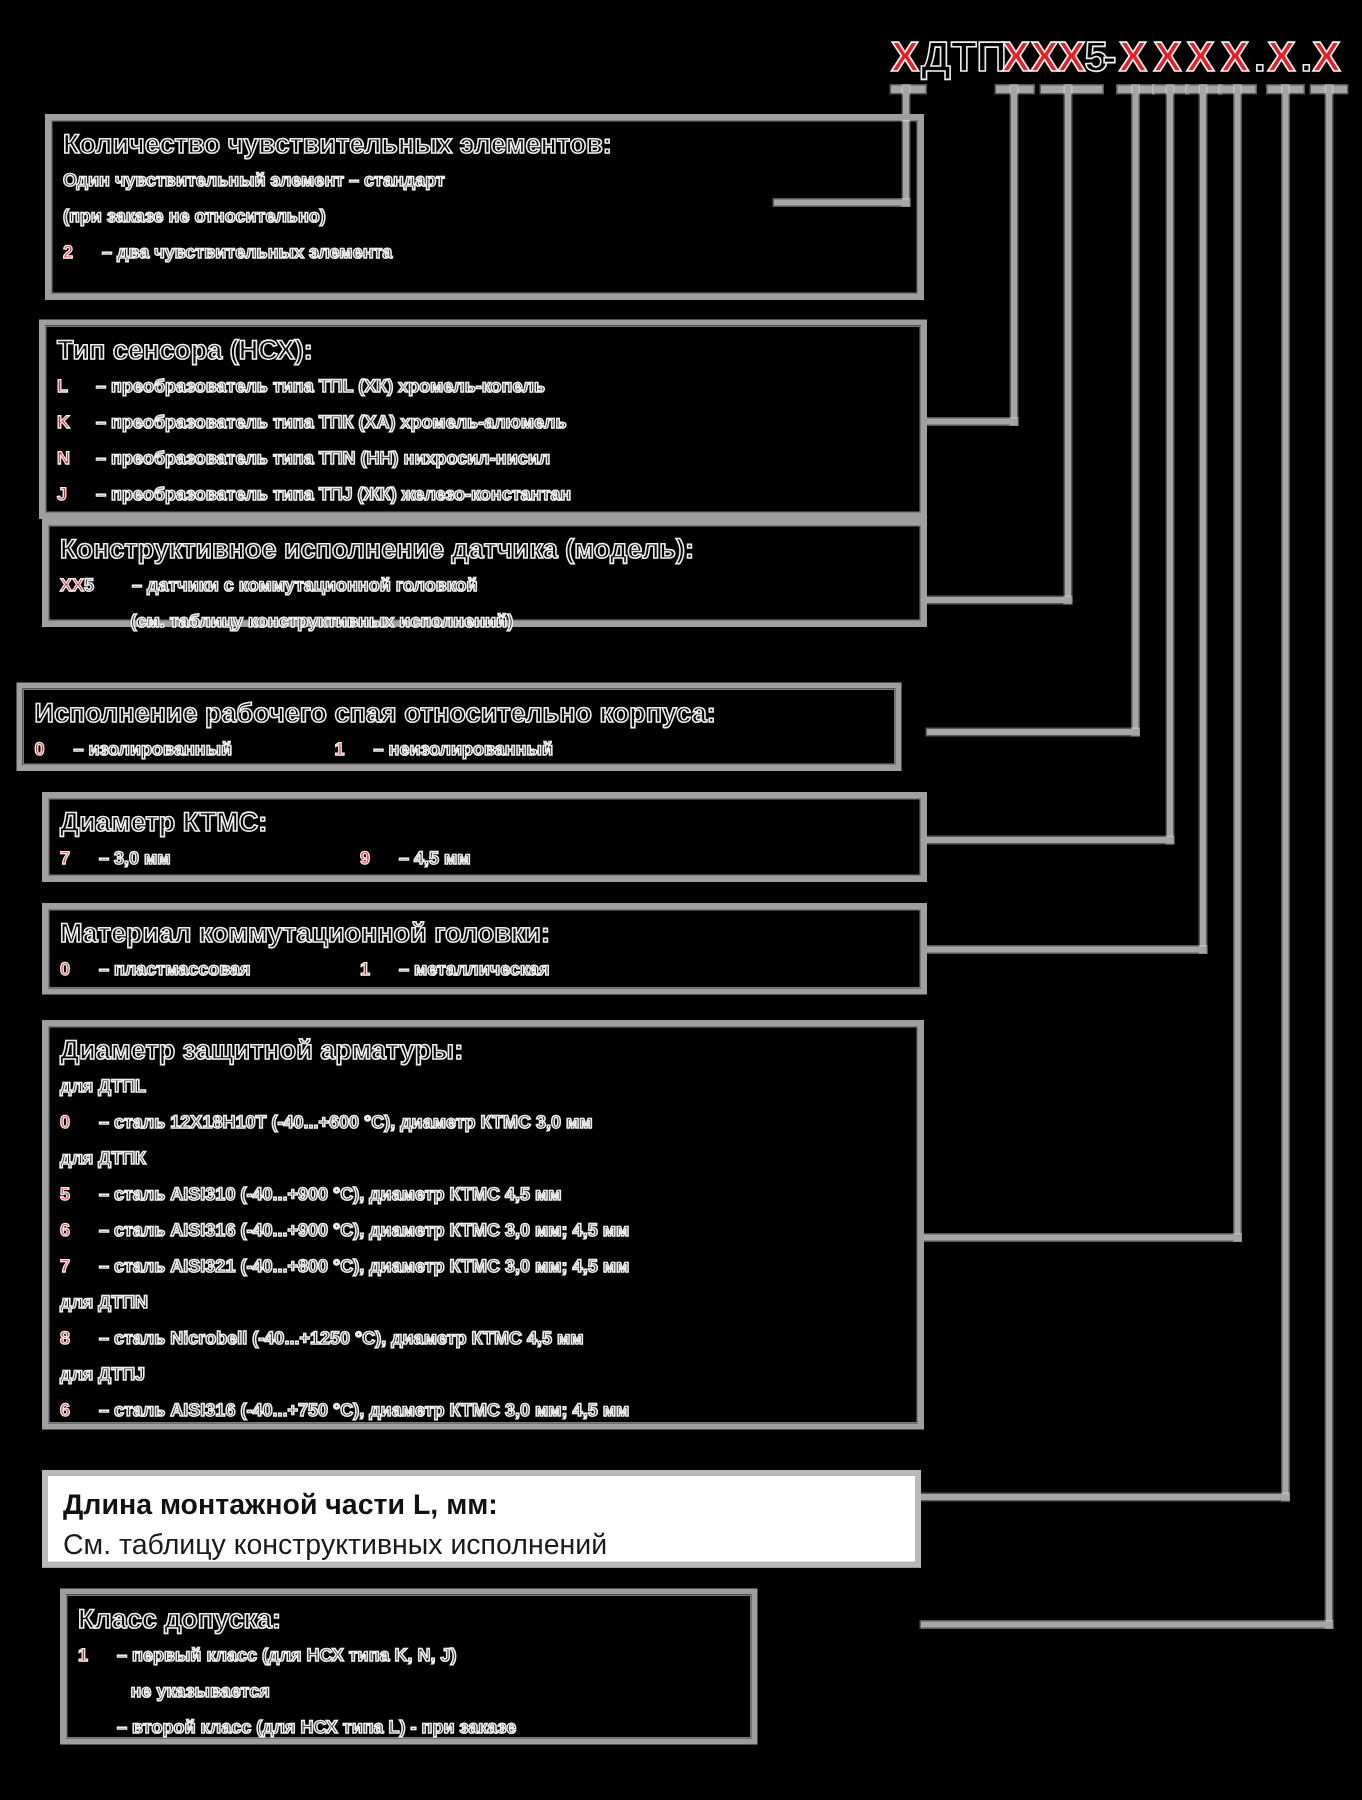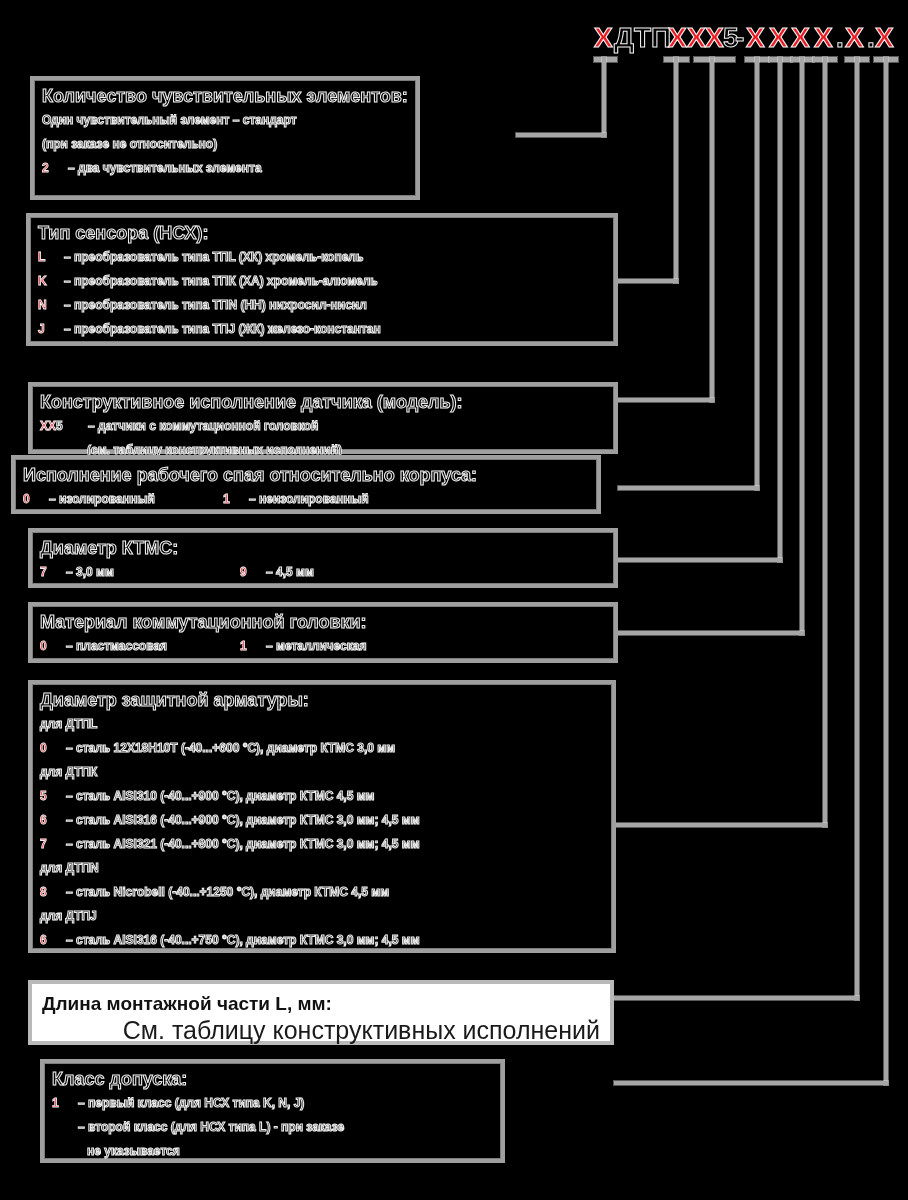--- a/index.html
+++ b/index.html
@@ -29,21 +29,21 @@
   .bx-line .key.wide{flex:0 0 48px;}
   .bx-line .txt{white-space:pre;}
   .bx-line.plain{display:block;}
   .pair-row{display:flex;}
   .pair-row .pair{display:flex;align-items:baseline;}
   .pair-row .pair:first-child{width:200px;}
 
   
   .bx.white{background:#ffffff;border-color:#b9b9b9;box-shadow:none;padding:6px 10px;}
   .bx.white .bx-title{color:#111;font-size:19px;line-height:27px;-webkit-text-stroke:0;}
-  .bx.white .w-body{color:#1a1a1a;font-size:25px;font-weight:normal;line-height:27px;text-align:right;}
+  .bx.white .w-body{color:#1a1a1a;font-size:19px;font-weight:normal;line-height:27px;}
 </style>
 </head>
 <body>
 
 <div id="page">
   <div id="code-row">
       <span class="code-ch red" style="left: 594px;">Х</span>
       <span class="code-ch outl" style="left: 614px;">Д</span>
       <span class="code-ch outl" style="left: 634px;">Т</span>
       <span class="code-ch outl" style="left: 651px;">П</span>
@@ -84,21 +84,21 @@
       <div class="ln" style="left: 618px; top: 279px; width: 60px; height: 4px;"></div>
       <div class="ln" style="left: 618px; top: 398px; width: 96px; height: 4px;"></div>
       <div class="ln" style="left: 618px; top: 486px; width: 141px; height: 4px;"></div>
       <div class="ln" style="left: 618px; top: 558px; width: 164px; height: 4px;"></div>
       <div class="ln" style="left: 618px; top: 631px; width: 186px; height: 4px;"></div>
       <div class="ln" style="left: 616px; top: 823px; width: 211px; height: 4px;"></div>
       <div class="ln" style="left: 614px; top: 996px; width: 245px; height: 4px;"></div>
       <div class="ln" style="left: 614px; top: 1081px; width: 274px; height: 4px;"></div>
     </div>
 
-  <div class="bx" id="bx0" style="left:30px;top:76px;width:390px;height:124px;">
+  <div class="bx" id="bx0" style="left:30px;top:76px;width:586px;height:124px;">
     <div class="bx-title outl">Количество чувствительных элементов:</div>
     <div class="bx-body">
         <div class="bx-line plain outl">Один чувствительный элемент – стандарт</div>
         <div class="bx-line plain outl">(при заказе не относительно)</div>
         <div class="bx-line">
           <span class="key red">2</span>
           <span class="txt outl">– два чувствительных элемента</span>
         </div>
       </div>
   </div>
@@ -118,21 +118,21 @@
           <span class="key red">N</span>
           <span class="txt outl">– преобразователь типа ТПN (НН) нихросил-нисил</span>
         </div>
         <div class="bx-line">
           <span class="key red">J</span>
           <span class="txt outl">– преобразователь типа ТПJ (ЖК) железо-константан</span>
         </div>
       </div>
   </div>
 
-  <div class="bx" id="bx2" style="left:28px;top:382px;width:590px;height:72px;">
+  <div class="bx" id="bx2" style="left:28px;top:346px;width:590px;height:72px;">
     <div class="bx-title outl">Конструктивное исполнение датчика (модель):</div>
     <div class="bx-body">
         <div class="bx-line">
           <span class="key red wide">ХХ<span class="outl">5</span></span>
           <span class="txt outl">– датчики с коммутационной головкой</span>
         </div>
         <div class="bx-line plain outl" style="padding-left: 47px;">(см. таблицу конструктивных исполнений)</div>
       </div>
   </div>
 
@@ -225,20 +225,20 @@
       </div>
   </div>
 
   <div class="bx" id="bx8" style="left:28px;top:1059px;width:465px;height:104px;margin-left:12px;">
     <div class="bx-title outl">Класс допуска:</div>
     <div class="bx-body">
         <div class="bx-line">
           <span class="key red">1</span>
           <span class="txt outl">– первый класс (для НСХ типа K, N, J)</span>
         </div>
+        <div class="bx-line plain outl" style="padding-left: 35px;">не указывается</div>
         <div class="bx-line">
           <span class="key red"></span>
           <span class="txt outl">– второй класс (для НСХ типа L) - при заказе</span>
         </div>
-        <div class="bx-line plain outl" style="padding-left: 35px;">не указывается</div>
       </div>
   </div>
 </div>
 
 </body></html>

